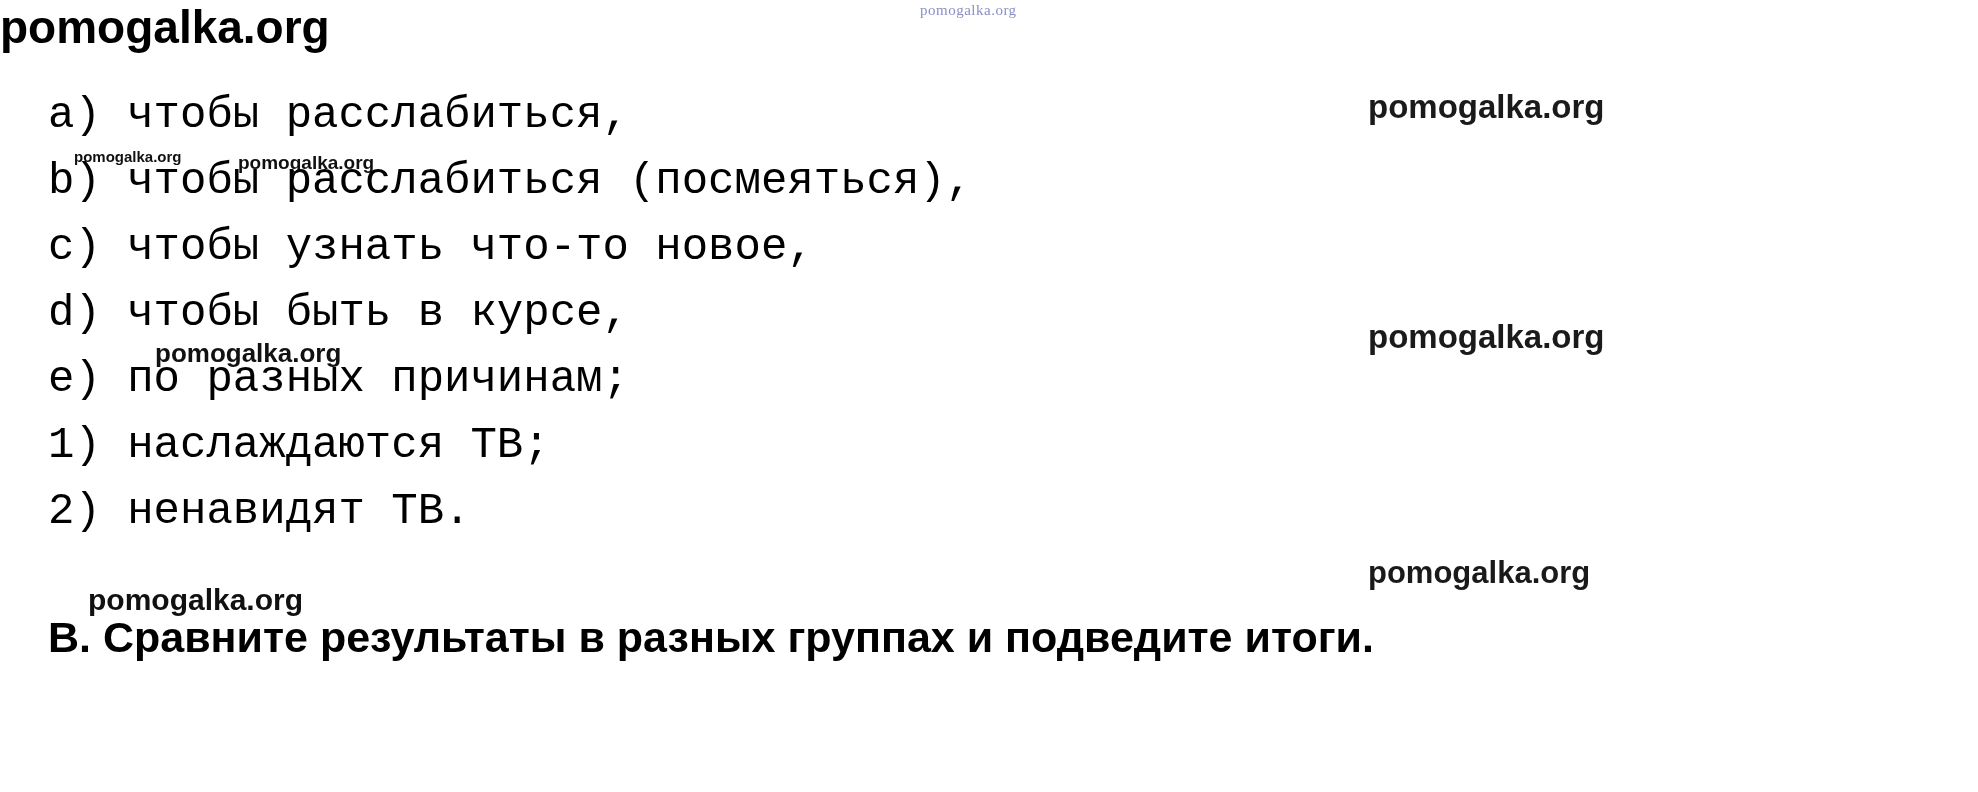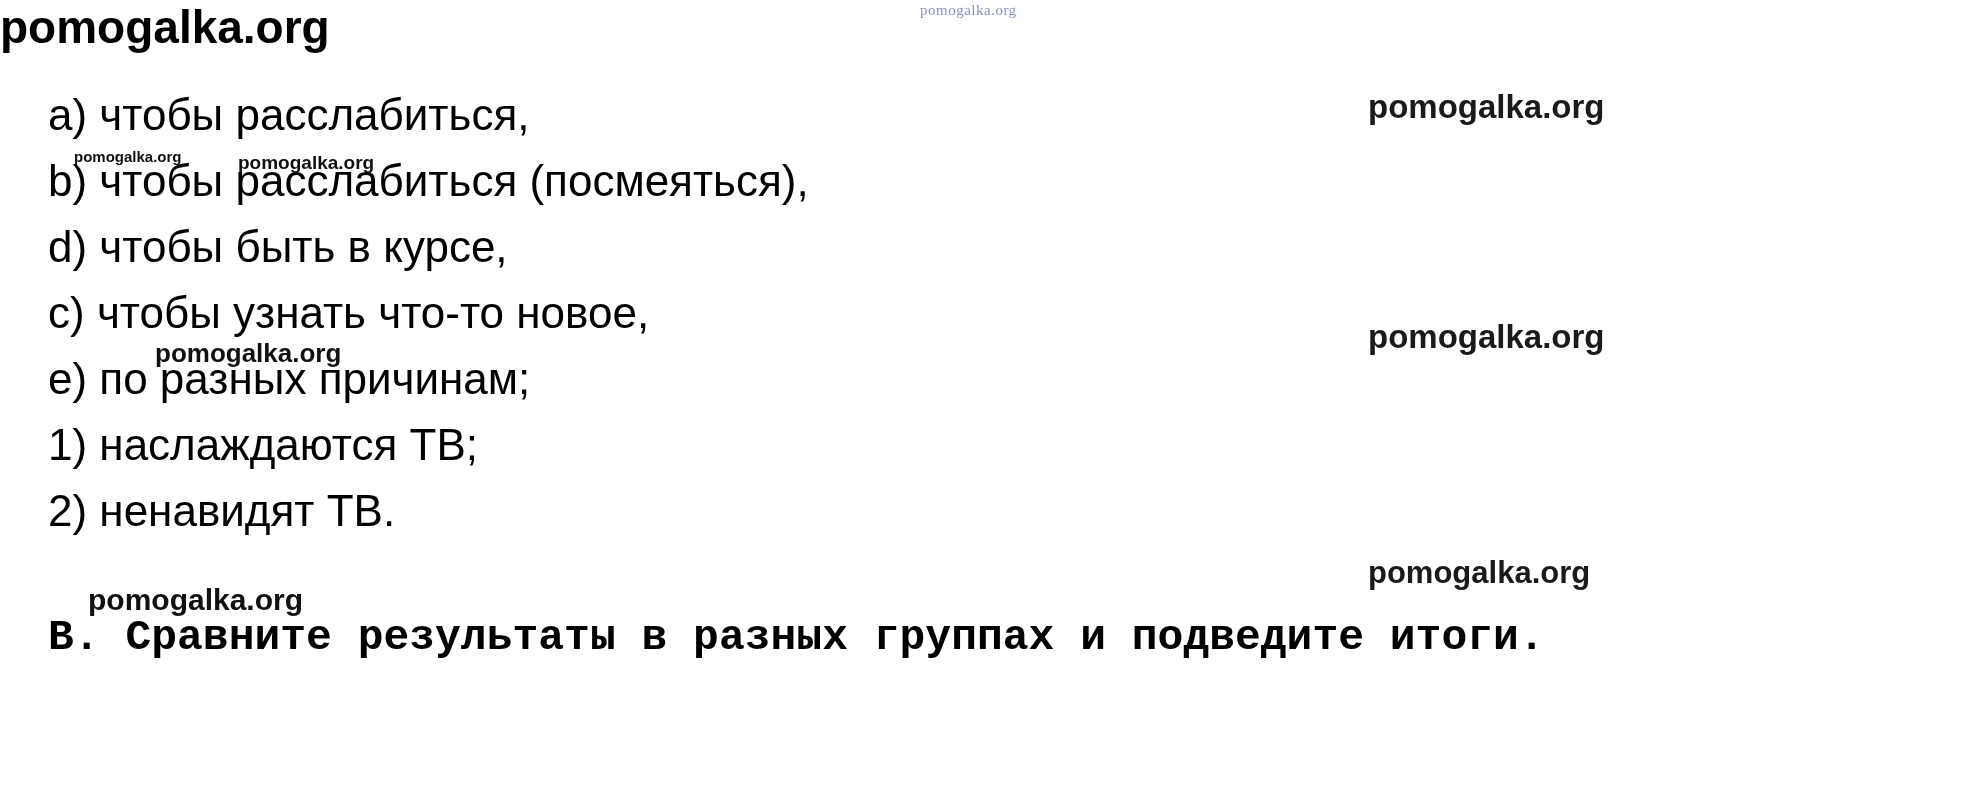--- a/index.html
+++ b/index.html
@@ -87,31 +87,31 @@
     position: absolute;
     left: 48px;
     top: 82px;
     width: 1300px;
   }
   .line {
     font-size: 44px;
     line-height: 66px;
     white-space: nowrap;
     color: #000;
-    font-family: Liberation Sans, sans-serif;
+    font-family: Liberation Mono, monospace;
   }
 
   .conclusion {
     position: absolute;
     left: 48px;
     top: 613px;
     font-size: 43px;
     font-weight: bold;
     white-space: nowrap;
-    font-family: Liberation Mono, monospace;
+    font-family: Liberation Sans, sans-serif;
     color: #000;
   }
 </style>
 </head>
 <body>
 
 <div class="page">
 
   <div class="wm wm-top">pomogalka.org</div>
 
@@ -119,22 +119,22 @@
   <div class="wm-dark wm-r2">pomogalka.org</div>
   <div class="wm-dark wm-r3">pomogalka.org</div>
 
   <div class="wm-dark wm-small-1">pomogalka.org</div>
   <div class="wm-dark wm-small-2">pomogalka.org</div>
   <div class="wm-dark wm-mid">pomogalka.org</div>
 
   <div class="lines">
     <div class="line">a) чтобы расслабиться,</div>
     <div class="line">b) чтобы расслабиться (посмеяться),</div>
+    <div class="line">c) чтобы узнать что-то новое,</div>
     <div class="line">d) чтобы быть в курсе,</div>
-    <div class="line">c) чтобы узнать что-то новое,</div>
     <div class="line">e) по разных причинам;</div>
     <div class="line">1) наслаждаются ТВ;</div>
     <div class="line">2) ненавидят ТВ.</div>
   </div>
 
   <div class="wm-big">pomogalka.org</div>
   <div class="wm-dark wm-low">pomogalka.org</div>
 
   <div class="conclusion">B. Сравните результаты в разных группах и подведите итоги.</div>
 

